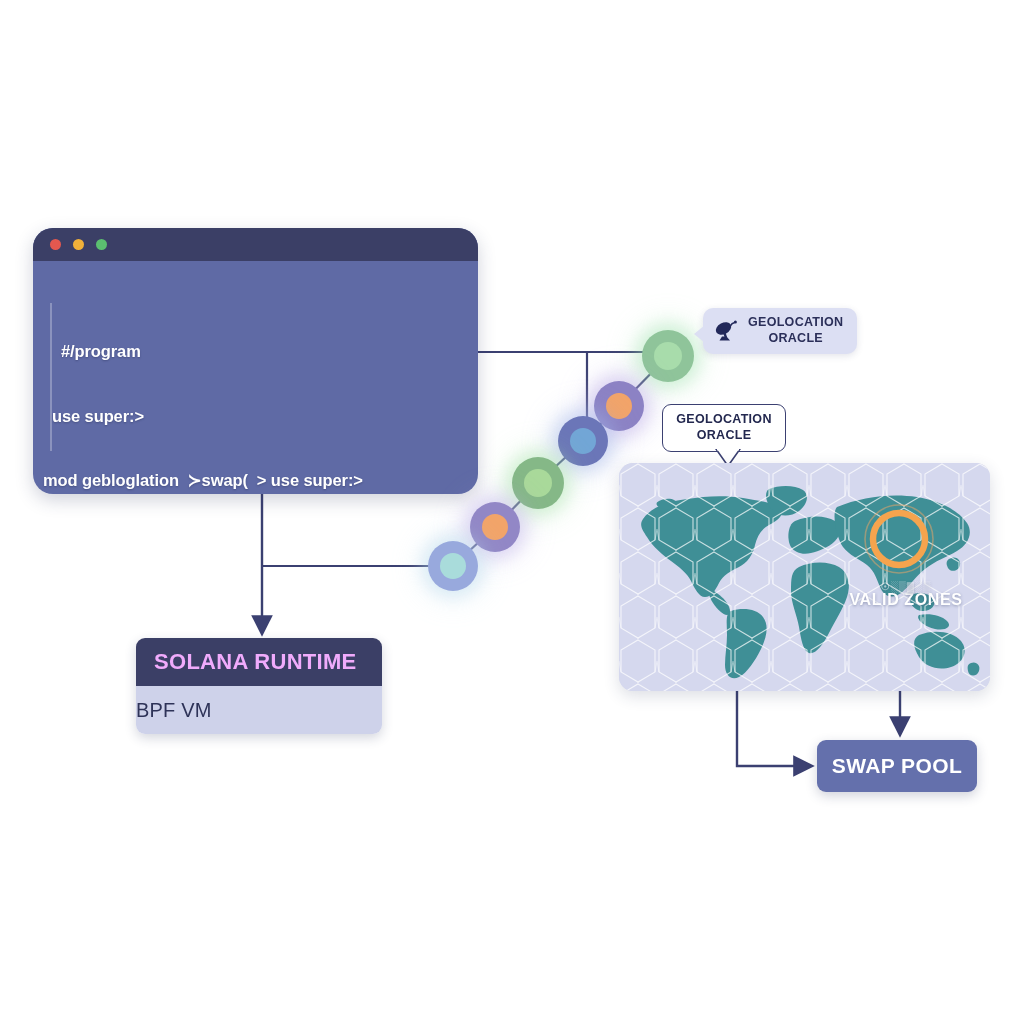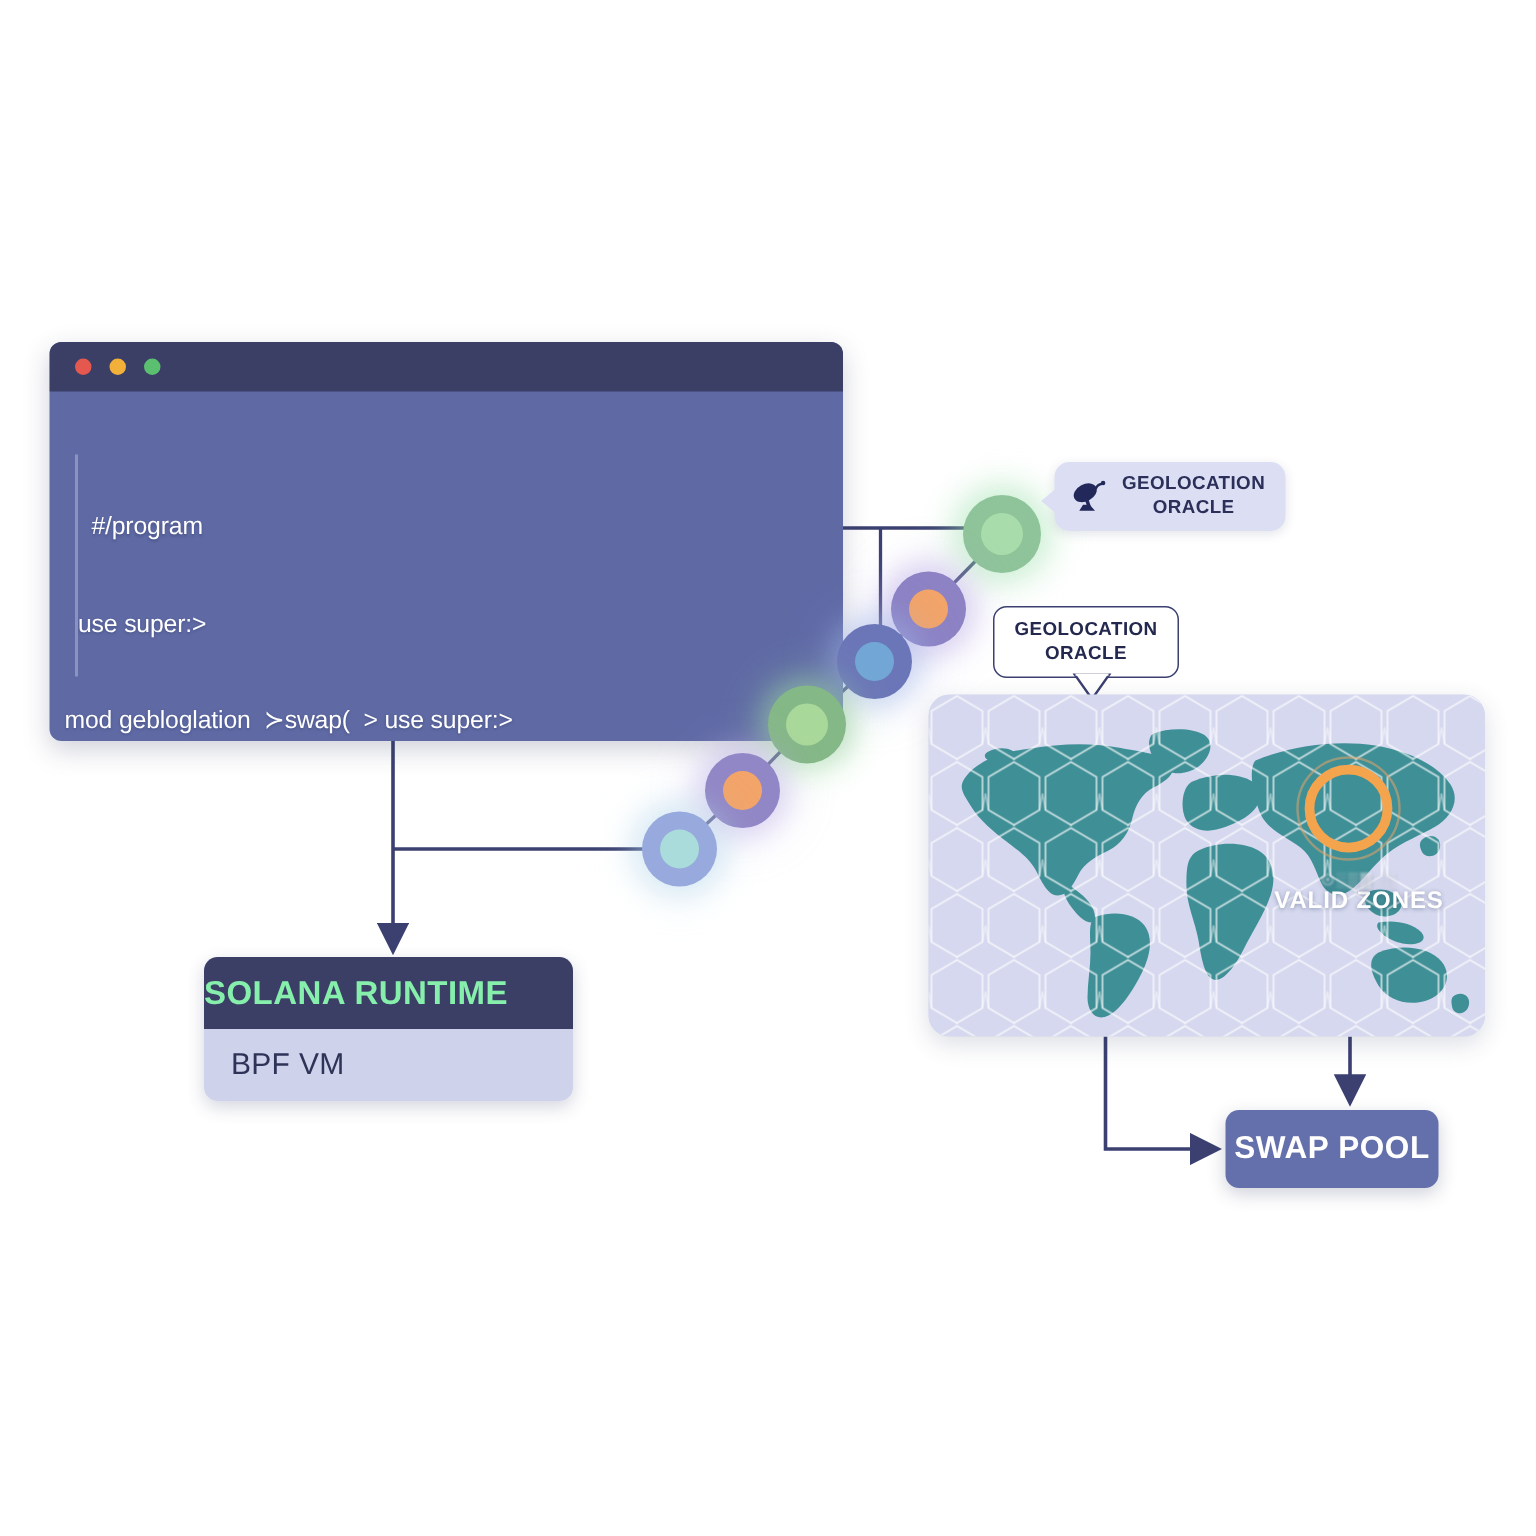--- a/index.html
+++ b/index.html
@@ -9,24 +9,25 @@
     font-family:"Liberation Sans", sans-serif;
     position:relative;
   }
   #stage{position:absolute;left:0;top:0;width:1024px;height:1024px;}
 
   
   #wires{position:absolute;left:0;top:0;width:1024px;height:1024px;}
 
   
   .code-window{
-    position:absolute;left:33px;top:228px;width:529px;height:266px;
-    border-radius:8px;overflow:hidden;
+    position:absolute;left:33px;top:228px;width:445px;height:266px;
+    border-radius:20px;overflow:hidden;
     background:#5f6aa5;
     box-shadow:0 6px 18px rgba(40,48,90,.22);
+    font-weight:bold;
   }
   .code-titlebar{
     height:33px;background:#3b3f66;
     display:flex;align-items:center;padding-left:17px;gap:12px;
   }
   .dot{width:11px;height:11px;border-radius:50%;}
   .dot.red{background:#e4584f;}
   .dot.amber{background:#f0b03a;}
   .dot.green{background:#5bbf70;}
   .code-body{
@@ -46,33 +47,33 @@
   }
   .code-line{display:block;}
 
   
   .runtime{
     position:absolute;left:136px;top:638px;width:246px;height:96px;
     border-radius:9px;overflow:hidden;
     box-shadow:0 4px 12px rgba(40,48,90,.2);
   }
   .runtime-head{
-    height:48px;background:#3b3f66;color:#86efac;
-    display:flex;align-items:center;
+    height:48px;background:#3b3f66;color:#f0abfc;
+    display:flex;align-items:center;padding-left:18px;
     font-size:22px;font-weight:bold;letter-spacing:.3px;
   }
   .runtime-body{
     height:48px;background:#ced2ea;color:#2e3358;
-    display:flex;align-items:center;padding-left:18px;
+    display:flex;align-items:center;
     font-size:20px;letter-spacing:.2px;
   }
 
   
   .swap-pool{
-    position:absolute;left:817px;top:740px;width:142px;height:52px;
+    position:absolute;left:817px;top:740px;width:160px;height:52px;
     border-radius:9px;background:#6470ac;color:#ffffff;
     display:flex;align-items:center;justify-content:center;
     font-size:21px;font-weight:bold;letter-spacing:.4px;
     box-shadow:0 4px 12px rgba(40,48,90,.22);
   }
 
   
   .map-panel{
     position:absolute;left:619px;top:463px;width:371px;height:228px;
     border-radius:14px;overflow:hidden;

